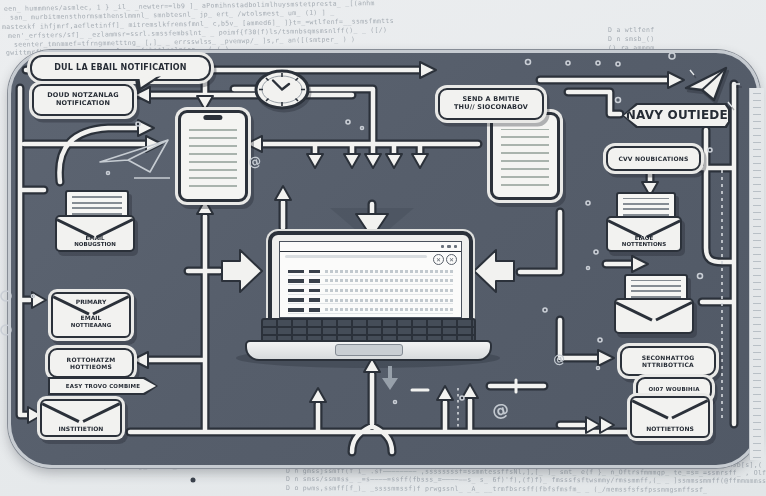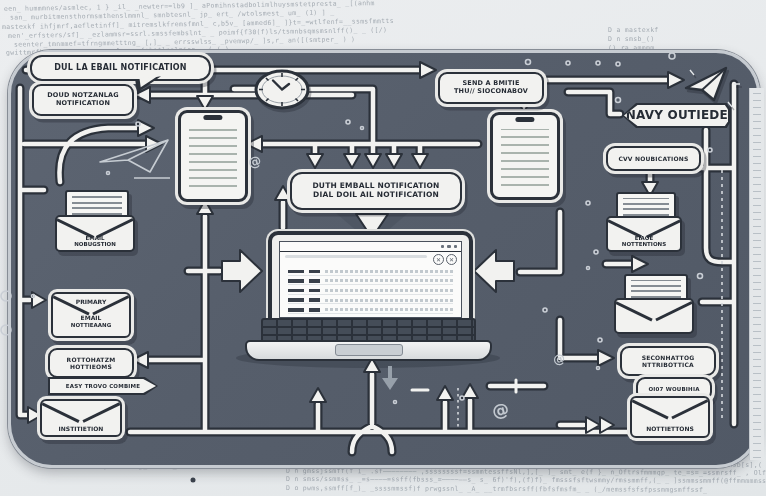--- a/index.html
+++ b/index.html
@@ -97,21 +97,21 @@
 <body>
 
 <div id="stage">
 
   <div class="code code-top" style="left:4px;top:2px">een_ hummmnes/asmlec, 1 } _il_ _newter==lb9 ]_ aPomihnstadbolimlhuysmstetpresta_ _[(anhm</div>
   <div class="code code-top" style="left:10px;top:11px">san_ murbitmensthormsmthenslmmnl_ smnbtesnl_ jp_ ert_ /wtolsmest_ um_ (1) ] _</div>
   <div class="code code-top" style="left:2px;top:20px">mastexkf ihfjmrf,aefletinff]_ mitremslkfremsfmnl_ c,b5v_ [ammed6]_ ]}t=_=wtlfenf=__ssmsfmmtts</div>
   <div class="code code-top" style="left:8px;top:29px">men'_erfsters/sf]_ _ezlammsr=ssrl.smssfembslnt_ _ poimf{f30(f)ls/tsmnbsqmsmsnlff()_ _ ([/)</div>
   <div class="code code-top" style="left:14px;top:38px">seenter_tmnmmef=tfrngmmetttng_ [,]_ _ errsswlss_ _pvemwp/_ ]s,r_ an([(smtper_ ) )</div>
   <div class="code code-top" style="left:6px;top:47px">gwittmrfb-lb_ _________==sfmssmsfsbttlnslmisn_ _( ( )</div>
-  <div class="code" style="left:608px;top:26px">D  a  mastexkf</div>
+  <div class="code" style="left:608px;top:26px">D  a  wtlfenf</div>
   <div class="code" style="left:608px;top:35px">D  n  smsb_()</div>
   <div class="code" style="left:608px;top:44px">()  ra  ammmm_</div>
 
   <div class="code code-bot" style="left:286px;top:460px">D  n  pwsesssmsfbf(s_  .==ssssmmttf/fbssmmtsfs(ss=sss=  tsmffmmwms=ssssssssssmmmssf=ss—40smk_ _ swmmsbtsn_ _ hsb[s],( ]_ )</div>
   <div class="code code-bot" style="left:286px;top:468px">D  n  gmssjssmff(f 1_  .sf————————  ,ssssssssf=ssmmtessffsNl,],[_ ]_  smt_ e(f }_  n_Oftrsfmmmqp_ te_=s=_=ssmrsff_ ,  Olff=f(s_ ] _ (s</div>
   <div class="code code-bot" style="left:286px;top:476px">D  n  smss/ssmmss_  _=s————=ssff(fbsss_=——————s_  s_ 6f)'f),(f)f)_  fmsssfsftwsmmy/rmssmmff,(_ _ ]ssmmssmmff(@ffmmmmmssmsslf)_</div>
   <div class="code code-bot" style="left:286px;top:485px">D  o  pwms,ssmff[f_)_  _ssssmmssf)f  prwgssnl_ _A_ __trmfbsrsff(fbfsfmsfm_ _ (_/memssfsfsfpssmmgsmffssf_</div>
   <div class="note" style="left:104px;top:462px">pwmlsbtg_  rasa_,  b(f}—_)</div>
 
   <div class="panel"></div>
@@ -244,35 +244,31 @@
     <span class="dlines"></span>
   </div>
 
   <div class="paper bubble" style="left:30px;top:55px;width:177px;height:22px;font-size:8px">
     <div class="ln">DUL LA EBAIL NOTIFICATION</div>
   </div>
   <div class="paper" style="left:32px;top:84px;width:98px;height:28px;font-size:6.5px">
     <div class="ln">DOUD NOTZANLAG</div>
     <div class="ln">NOTIFICATION</div>
   </div>
-  <div class="paper" style="left:438px;top:72px;width:102px;height:28px;font-size:6.5px">
+  <div class="paper" style="left:438px;top:88px;width:102px;height:28px;font-size:6.5px">
     <div class="ln">SEND A BMITIE</div>
     <div class="ln">THU// SIOCONABOV</div>
   </div>
   <div class="banner arrow-left-shape" style="left:622px;top:103px;width:108px;height:25px">
     <div class="inner arrow-left-shape" style="font-size:12px">
       <span class="ln">– NAVY OUTIEDES</span>
     </div>
   </div>
   <div class="paper" style="left:606px;top:146px;width:91px;height:21px;font-size:6px">
     <div class="ln">CVV NOUBICATIONS</div>
-  </div>
-  <div class="paper" style="left:290px;top:172px;width:168px;height:34px;font-size:7.5px;border-radius:12px">
-    <div class="ln">DUTH EMBALL NOTIFICATION</div>
-    <div class="ln">DIAL DOIL AIL NOTIFICATION</div>
   </div>
   <div class="paper" style="left:48px;top:348px;width:82px;height:26px;font-size:6px">
     <div class="ln">ROTTOHATZM</div>
     <div class="ln">HOTTIEOMS</div>
   </div>
   <div class="banner arrow-right-shape" style="left:48px;top:377px;width:110px;height:18px">
     <div class="inner arrow-right-shape" style="font-size:5.5px">
       <span class="ln">EASY TROVO COMBIME</span>
     </div>
   </div>

